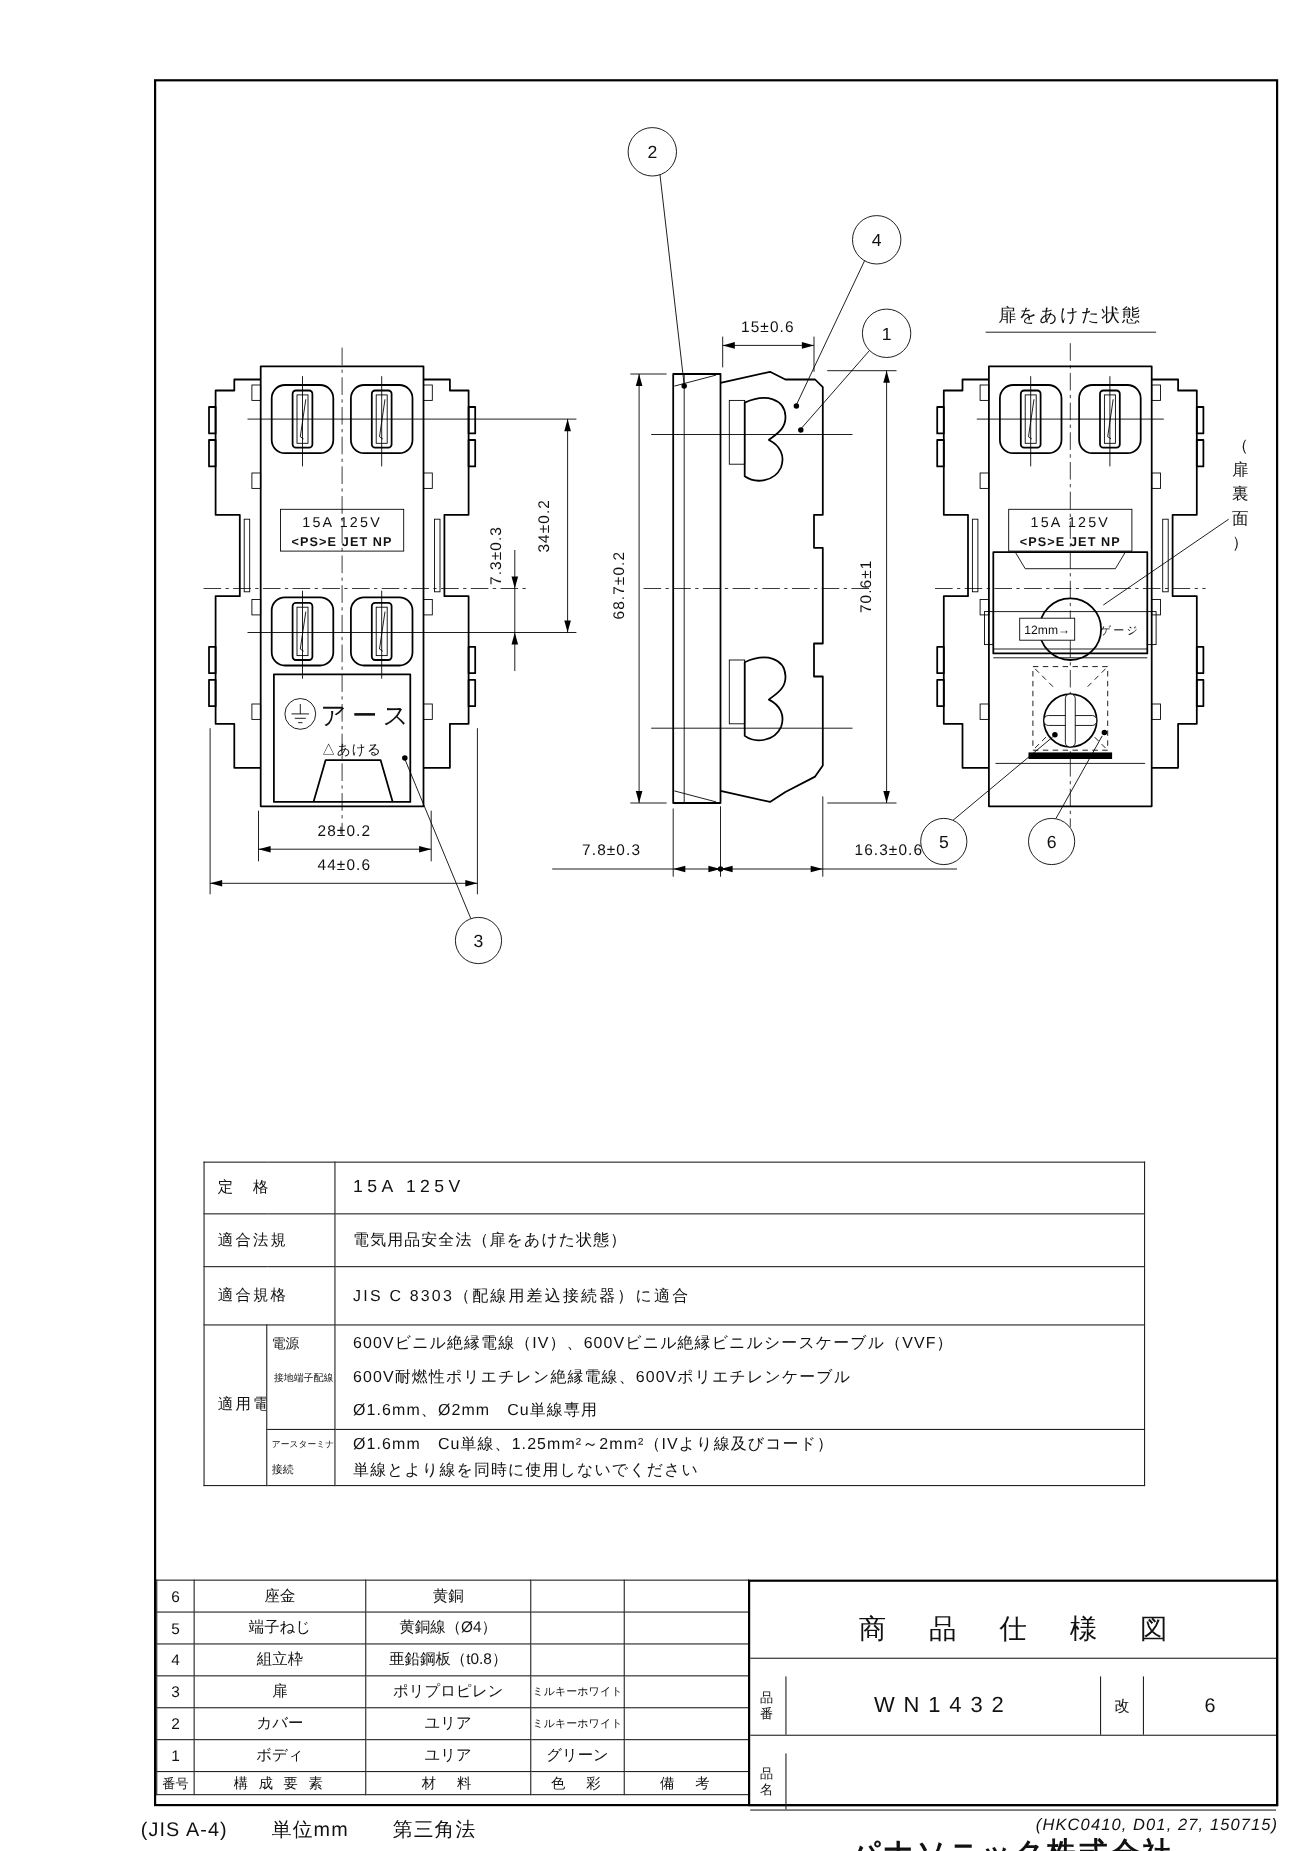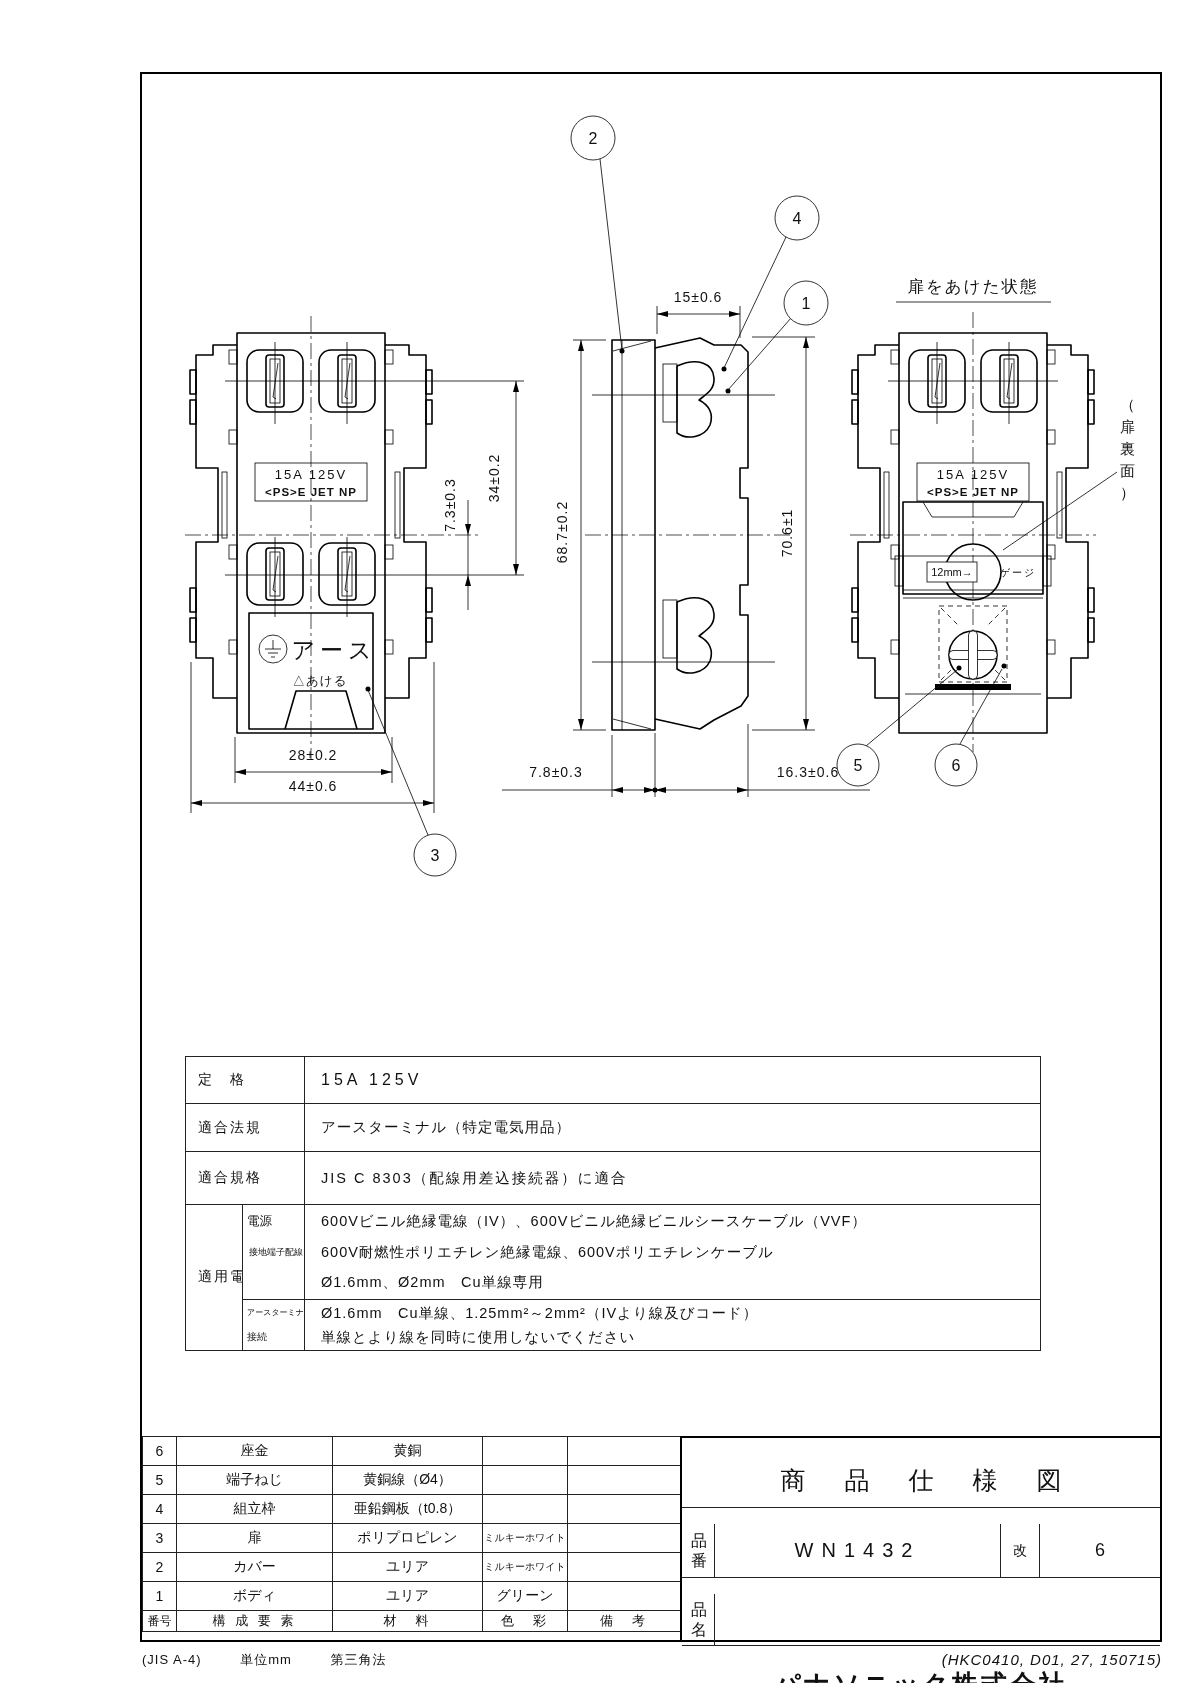--- a/index.html
+++ b/index.html
@@ -26,22 +26,22 @@
   #spec .sv{font-size:14.5px;letter-spacing:1px;padding-left:16px;}
   #spec .sub{font-size:11.5px;padding-left:4px;}
   .wline{line-height:30.5px;}
   .wline2{line-height:24px;}
   #parts{position:absolute;left:142px;top:1436px;width:538px;}
   #parts td{border:1.5px solid #222;text-align:center;font-size:14px;overflow:hidden;white-space:nowrap;}
   #parts tr.hd td{font-size:13px;letter-spacing:3px;}
   #tblock{position:absolute;left:680px;top:1436px;width:482px;height:206px;border:2px solid #000;box-sizing:border-box;}
   .tb-row{display:flex;box-sizing:border-box;border-bottom:1.5px solid #222;align-items:center;margin-top:16px;}
   .tb-label{width:32px;align-self:stretch;border-right:1.5px solid #222;display:flex;align-items:center;justify-content:center;}
-  .tb-label span{display:block;width:14px;font-size:16px;line-height:1.25;word-break:break-all;text-align:left;}
-  #footer-l{position:absolute;left:142px;top:1651px;font-size:13px;letter-spacing:1px;}
+  .tb-label span{display:block;width:14px;font-size:12px;line-height:1.25;word-break:break-all;text-align:left;}
+  #footer-l{position:absolute;left:128px;top:1651px;font-size:18px;letter-spacing:1px;}
   #footer-l span{margin-right:34px;}
   #footer-r{position:absolute;left:800px;top:1651px;width:362px;text-align:right;font-size:15px;letter-spacing:1px;font-style:italic;}
 </style>
 </head>
 <body>
 
 <div id="page">
   <div id="frame"></div>
 
   <svg width="1190" height="1010" viewBox="0 0 1190 1010">
@@ -259,21 +259,21 @@
         <col style="width:62px">
         <col style="width:736px">
       </colgroup>
     <tbody>
         <tr style="height:47px">
       <td class="sl" colspan="2">定　格</td>
       <td class="sv" style="letter-spacing:4px;font-size:16px">15A 125V</td>
     </tr>
     <tr style="height:48px">
       <td class="sl" colspan="2">適合法規</td>
-      <td class="sv">アースターミナル（特定電気用品）</td>
+      <td class="sv">電気用品安全法（扉をあけた状態）</td>
     </tr>
     <tr style="height:53px">
       <td class="sl" colspan="2">適合規格</td>
       <td class="sv" style="letter-spacing:2px">JIS C 8303（配線用差込接続器）に適合</td>
     </tr>
     <tr style="height:92px">
       <td class="sl" rowspan="2">適用電線</td>
       <td class="sub">
         <div class="wline" style="font-size:12.5px">電源</div>
         <div class="wline" style="font-size: 9px; text-align: right;">接地端子配線</div>

